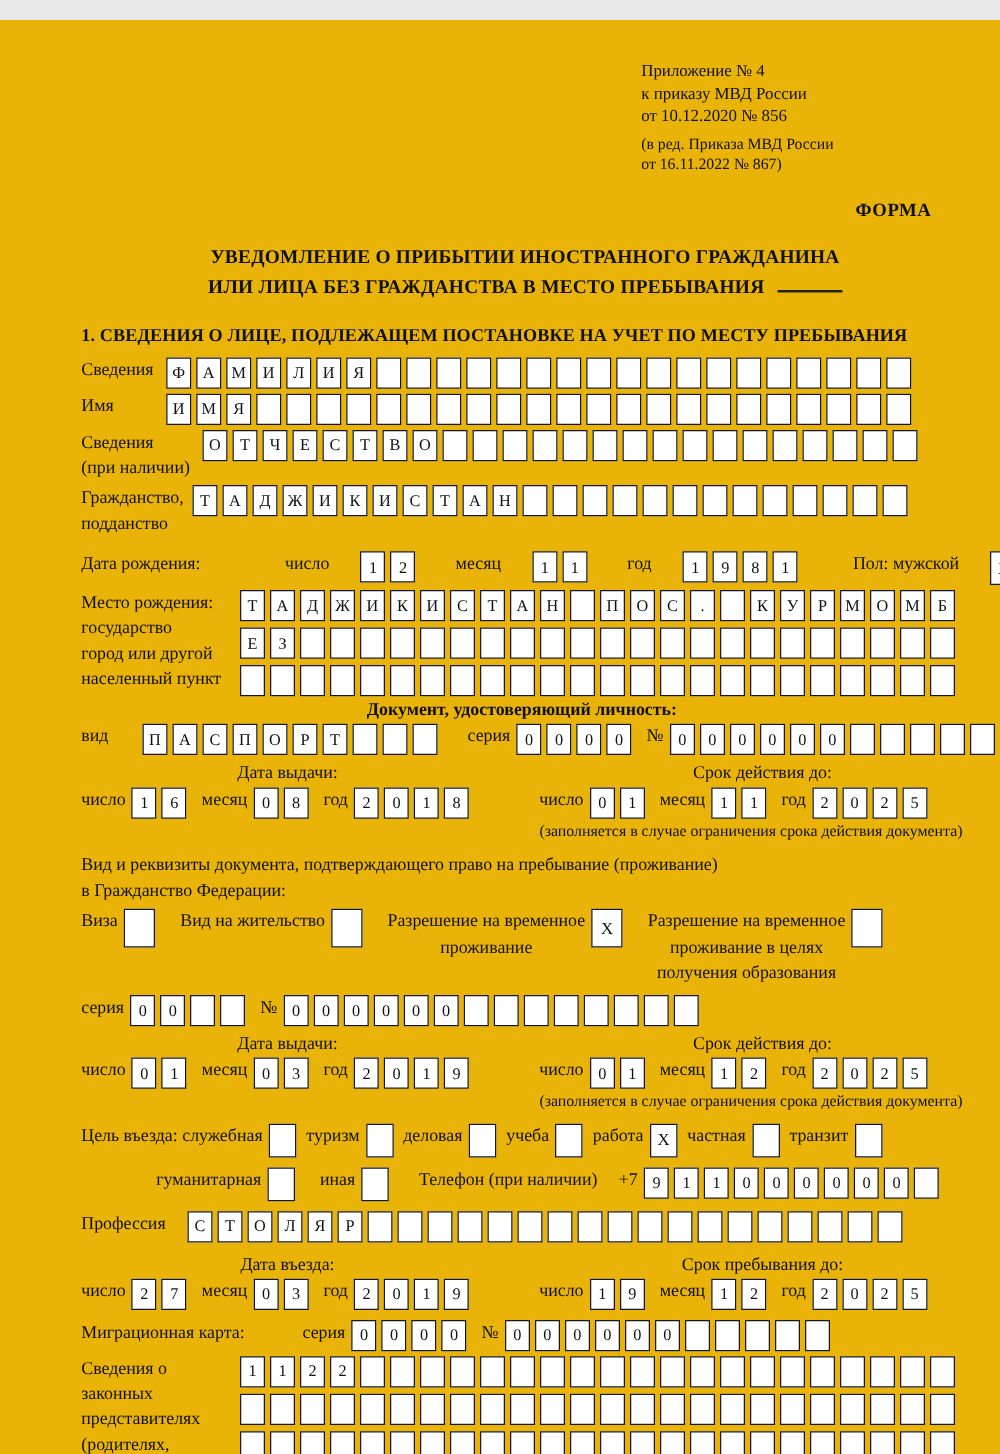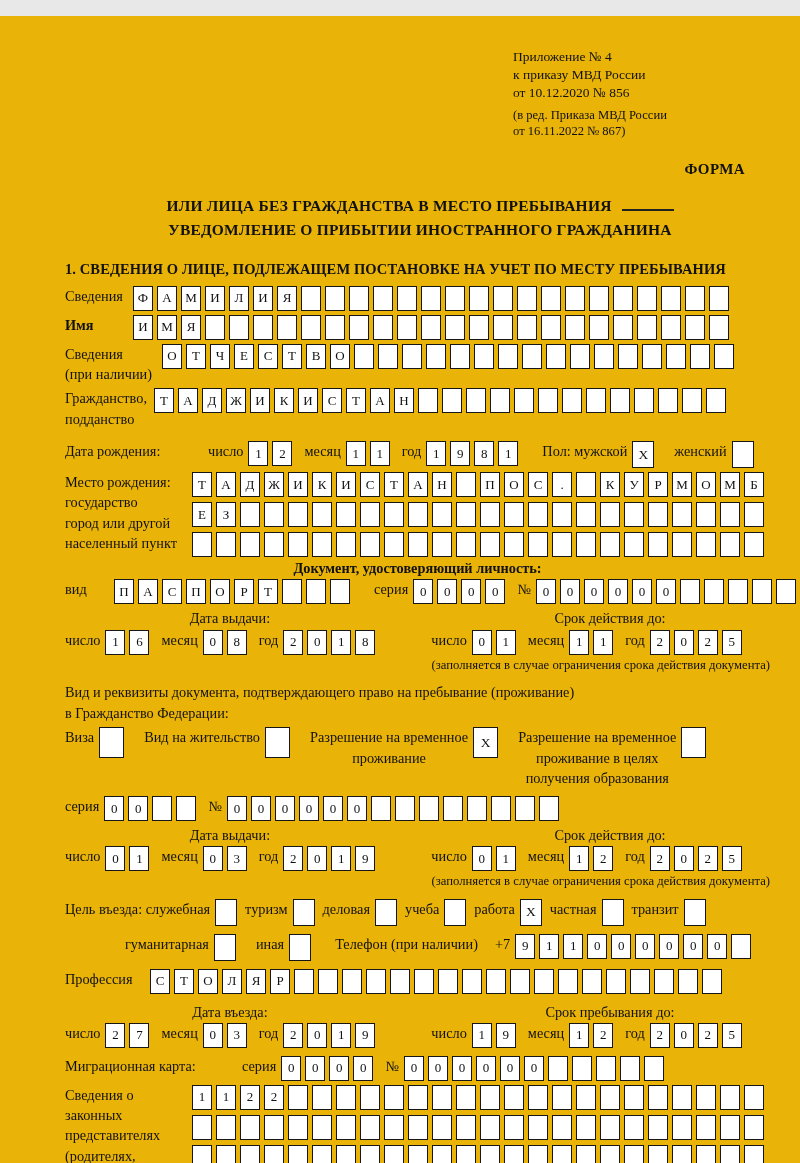--- a/index.html
+++ b/index.html
@@ -11,21 +11,21 @@
   .appendix{margin-left:448px;font-size:13.5px;line-height:1.35;}
   .appendix .ed{font-size:12.6px;margin-top:4px;line-height:1.3;}
   .forma{font-weight:700;text-align:right;margin-top:22px;margin-right:30px;font-size:15px;letter-spacing:.4px;}
   .title{font-weight:700;text-align:center;font-size:15.5px;line-height:1.5;margin-top:16px;letter-spacing:.2px;}
   .uline{display:inline-block;width:52px;border-bottom:2px solid #222;margin-left:10px;}
   .sec{font-weight:700;font-size:14.5px;margin-top:20px;letter-spacing:.1px;}
   #form-root{margin-top:8px;}
   .fr{display:flex;align-items:flex-start;flex-wrap:nowrap;margin-top:4px;}
   .fr.m0{margin-top:1px;}
   .fr.m2{margin-top:8px;}
-  .fr.m3{margin-top:12px;}
+  .fr.m3{margin-top:12px;gap:20px;}
   .fr.ctr{justify-content:center;}
   .fr.rt{justify-content:flex-end;}
   .fr.ind{padding-left:60px;}
   .lab{font-size:14.3px;line-height:1.42;white-space:pre-line;flex:none;margin-right:5px;}
   .lab.b{font-weight:700;}
   .lab.ctrt{text-align:center;}
   .lab.sm{font-size:12.7px;}
   .lab.ml{margin-left:12px;}
   .lab.ml2{margin-left:16px;}
   .lab.mlh{margin-left:40px;}
@@ -54,24 +54,24 @@
     <div>Приложение № 4</div>
     <div>к приказу МВД России</div>
     <div>от 10.12.2020 № 856</div>
     <div class="ed">
       <div>(в ред. Приказа МВД России</div>
       <div>от 16.11.2022 № 867)</div>
     </div>
   </div>
   <div class="forma">ФОРМА</div>
   <div class="title">
+    <div>УВЕДОМЛЕНИЕ О ПРИБЫТИИ ИНОСТРАННОГО ГРАЖДАНИНА</div>
     <div>
       <span>ИЛИ ЛИЦА БЕЗ ГРАЖДАНСТВА В МЕСТО ПРЕБЫВАНИЯ</span><span class="uline"></span>
     </div>
-    <div>УВЕДОМЛЕНИЕ О ПРИБЫТИИ ИНОСТРАННОГО ГРАЖДАНИНА</div>
   </div>
   <div class="sec">1. СВЕДЕНИЯ О ЛИЦЕ, ПОДЛЕЖАЩЕМ ПОСТАНОВКЕ НА УЧЕТ ПО МЕСТУ ПРЕБЫВАНИЯ</div>
   <div id="form-root">
       <div class="fr ">
         <span class="lab " style="width: 63px;">Сведения</span>
         <span class="cgrp">
           <span class="cell">Ф</span>
           <span class="cell">А</span>
           <span class="cell">М</span>
           <span class="cell">И</span>
@@ -92,21 +92,21 @@
           <span class="cell"></span>
           <span class="cell"></span>
           <span class="cell"></span>
           <span class="cell"></span>
           <span class="cell"></span>
           <span class="cell"></span>
           <span class="cell"></span>
         </span>
       </div>
       <div class="fr ">
-        <span class="lab " style="width: 63px; font-weight: bold;">Имя</span>
+        <span class="lab " style="width: 63px;">Имя</span>
         <span class="cgrp">
           <span class="cell">И</span>
           <span class="cell">М</span>
           <span class="cell">Я</span>
           <span class="cell"></span>
           <span class="cell"></span>
           <span class="cell"></span>
           <span class="cell"></span>
           <span class="cell"></span>
           <span class="cell"></span>

